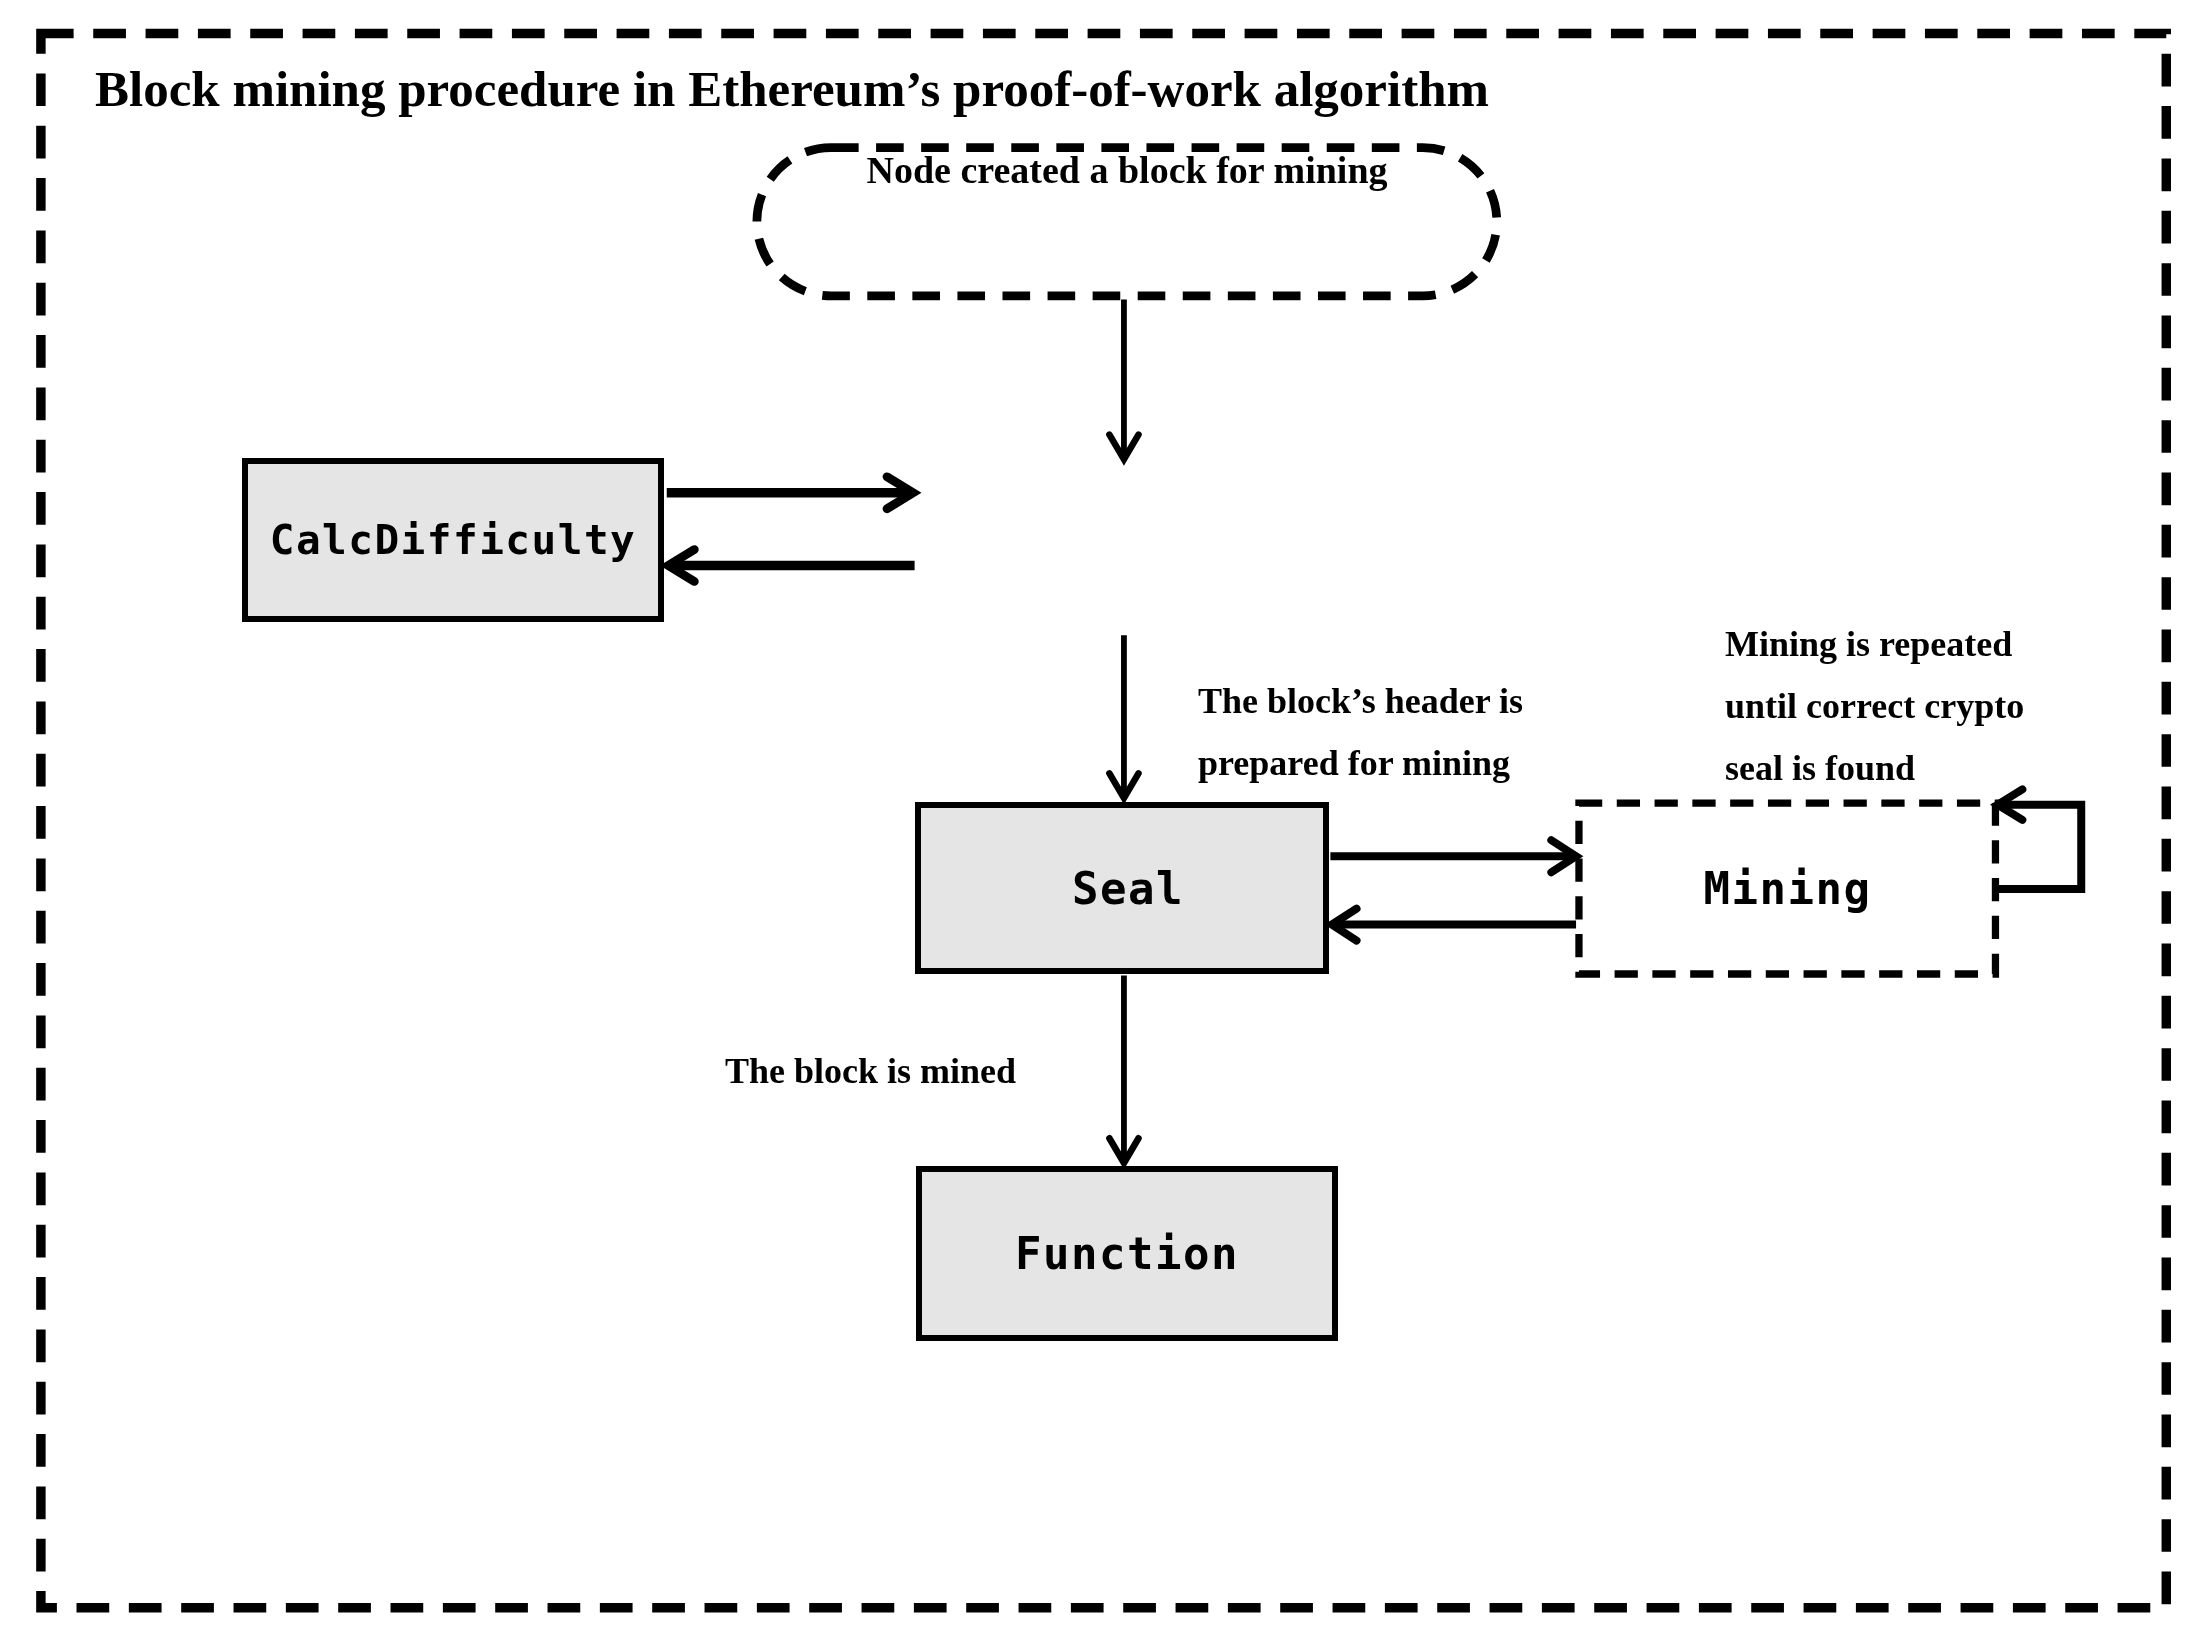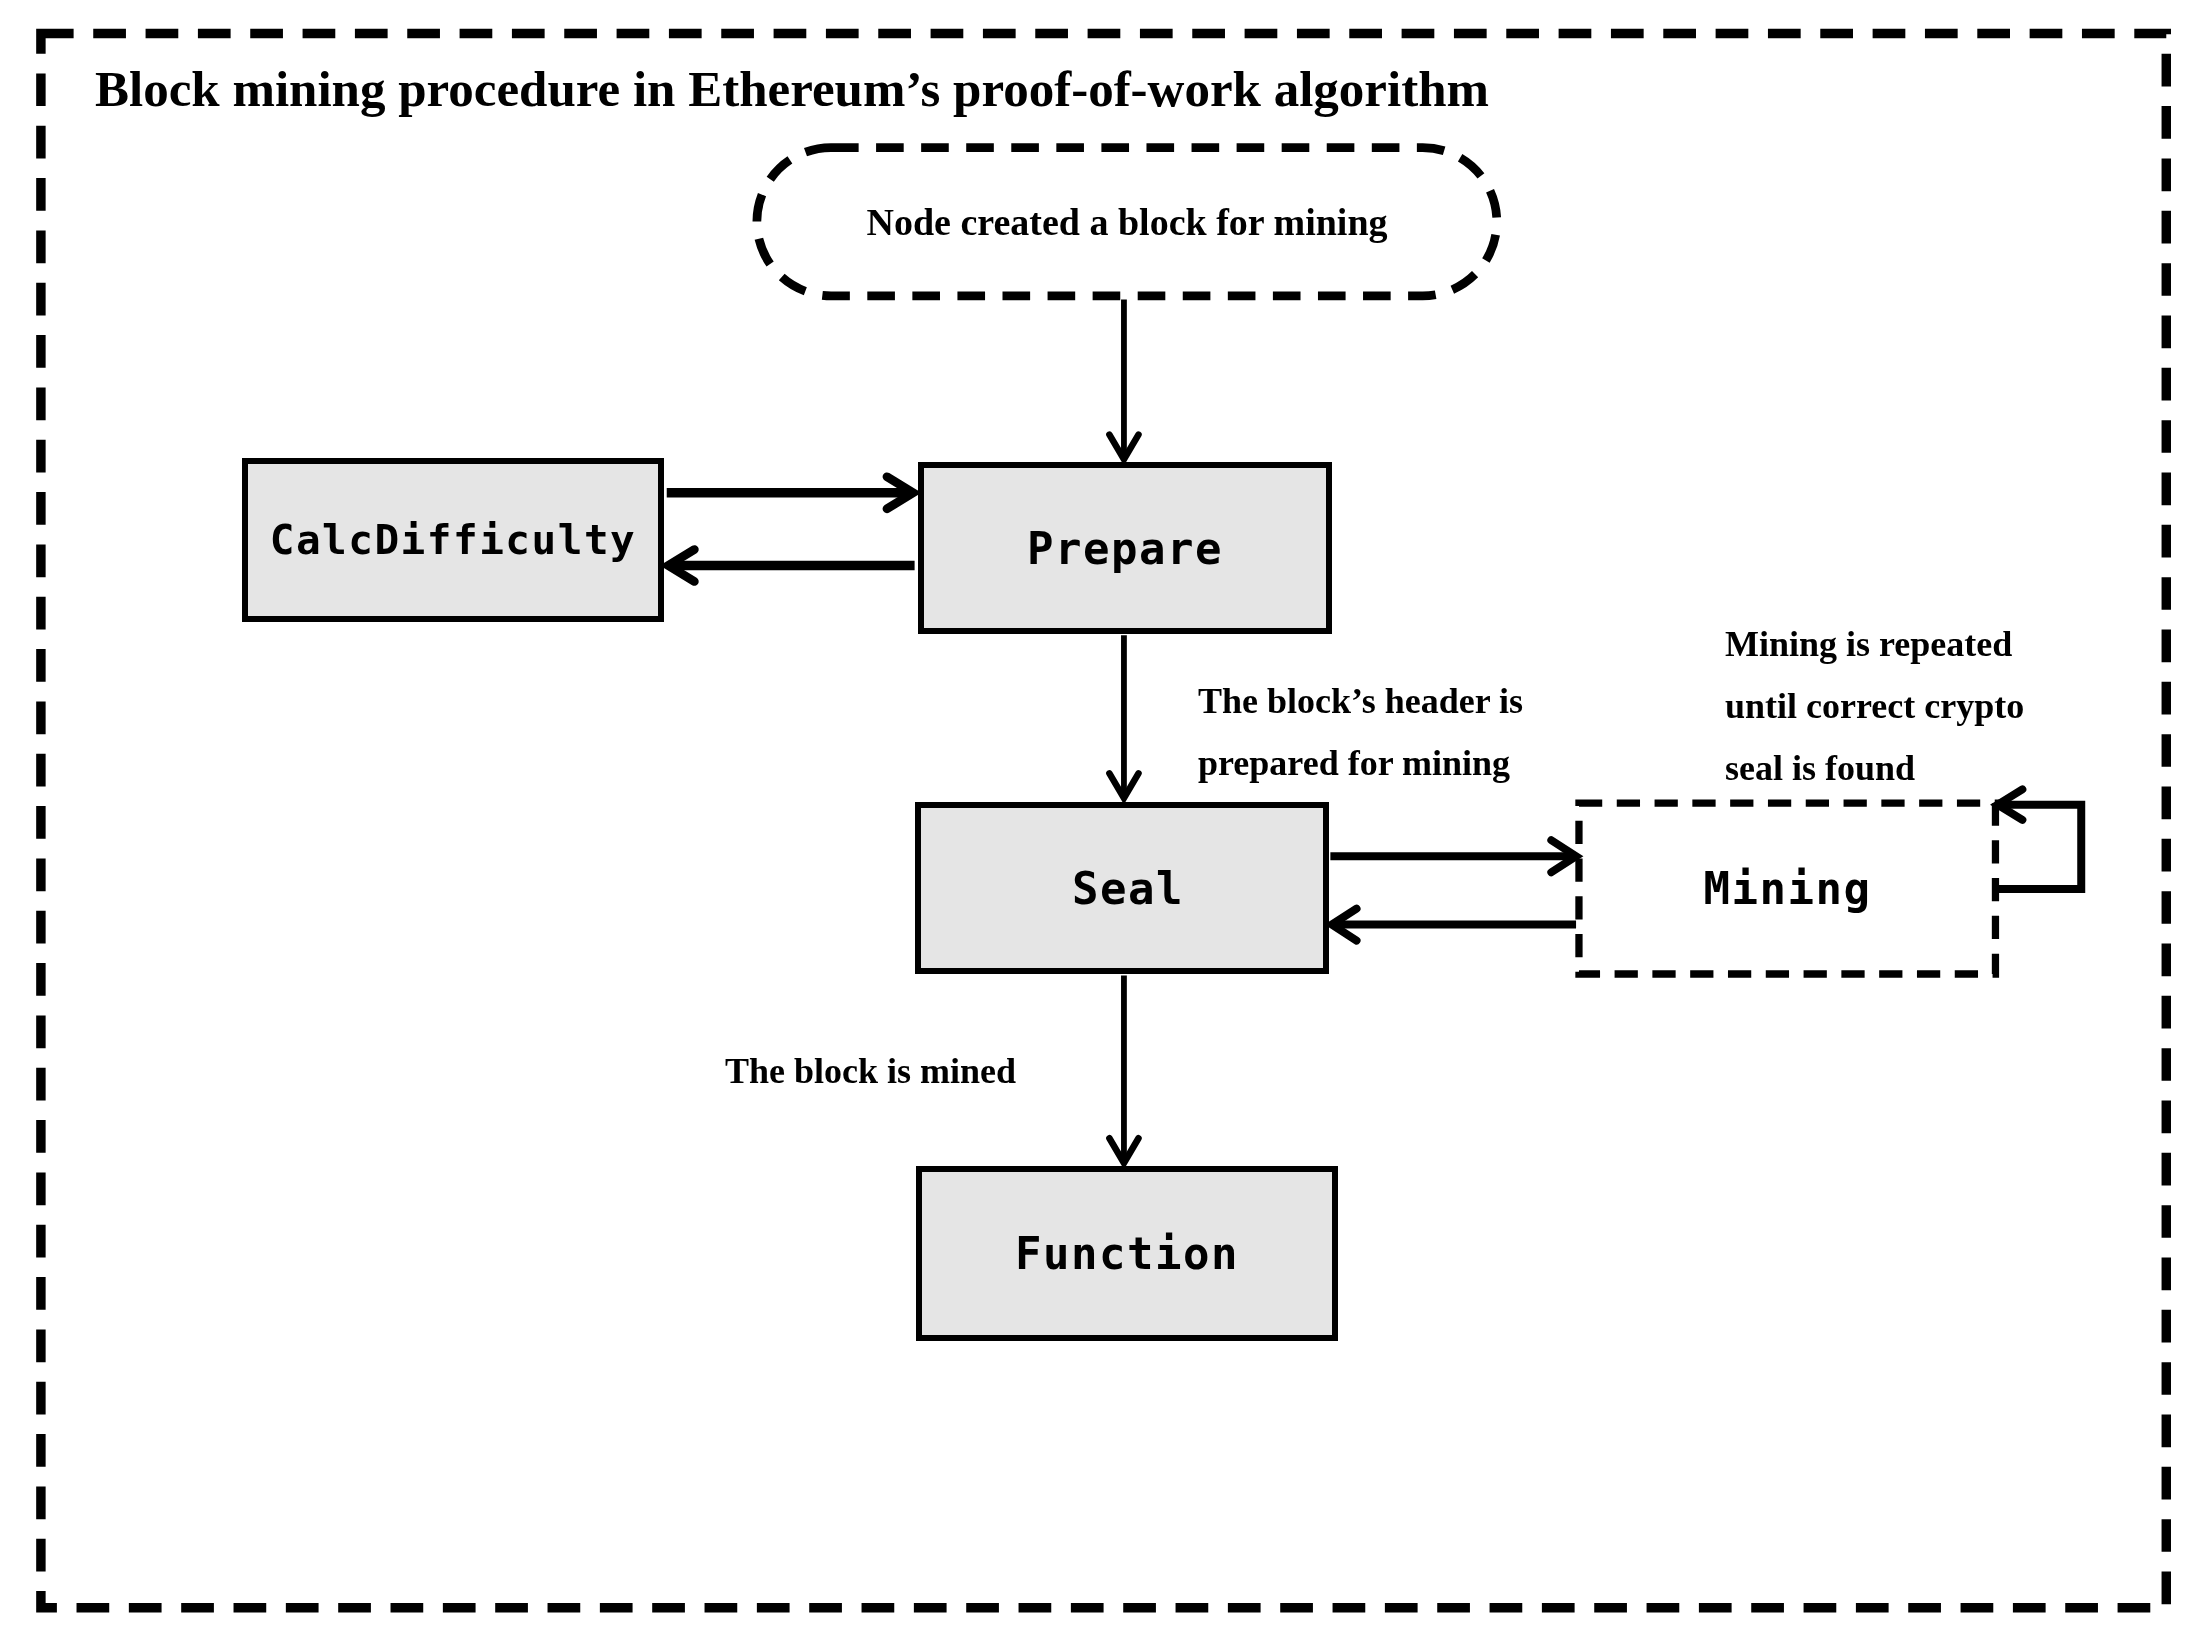--- a/index.html
+++ b/index.html
@@ -50,21 +50,21 @@
   .node.calc {
     font-size: 41px;
   }
   .start-node {
     position: absolute;
     left: 757px;
     top: 148px;
     width: 740px;
     height: 148px;
     display: flex;
-    align-items: center;
+    align-items: flex-start;
     justify-content: center;
     font-family: "Liberation Serif", serif;
     font-weight: bold;
     font-size: 38px;
     text-align: center;
   }
   .note {
     position: absolute;
     font-family: "Liberation Serif", serif;
     font-weight: bold;
@@ -134,23 +134,20 @@
   <div class="diagram-title">Block mining procedure in Ethereum’s proof-of-work algorithm</div>
 
   <div class="start-node">
     <span>Node created a block for mining</span>
   </div>
 
   <div class="node solid calc" style="left:242px; top:458px; width:422px; height:164px;">
     <span>CalcDifficulty</span>
   </div>
 
-  <div class="node solid" style="left:918px; top:462px; width:414px; height:172px;">
-    <span>Prepare</span>
-  </div>
 
   <div class="node solid" style="left:915px; top:802px; width:414px; height:172px;padding-left:12px;">
     <span>Seal</span>
   </div>
 
   <div class="node" style="left:1579px; top:803px; width:417px; height:171px;">
     <span>Mining</span>
   </div>
 
   <div class="node solid" style="left:916px; top:1166px; width:422px; height:175px;">

